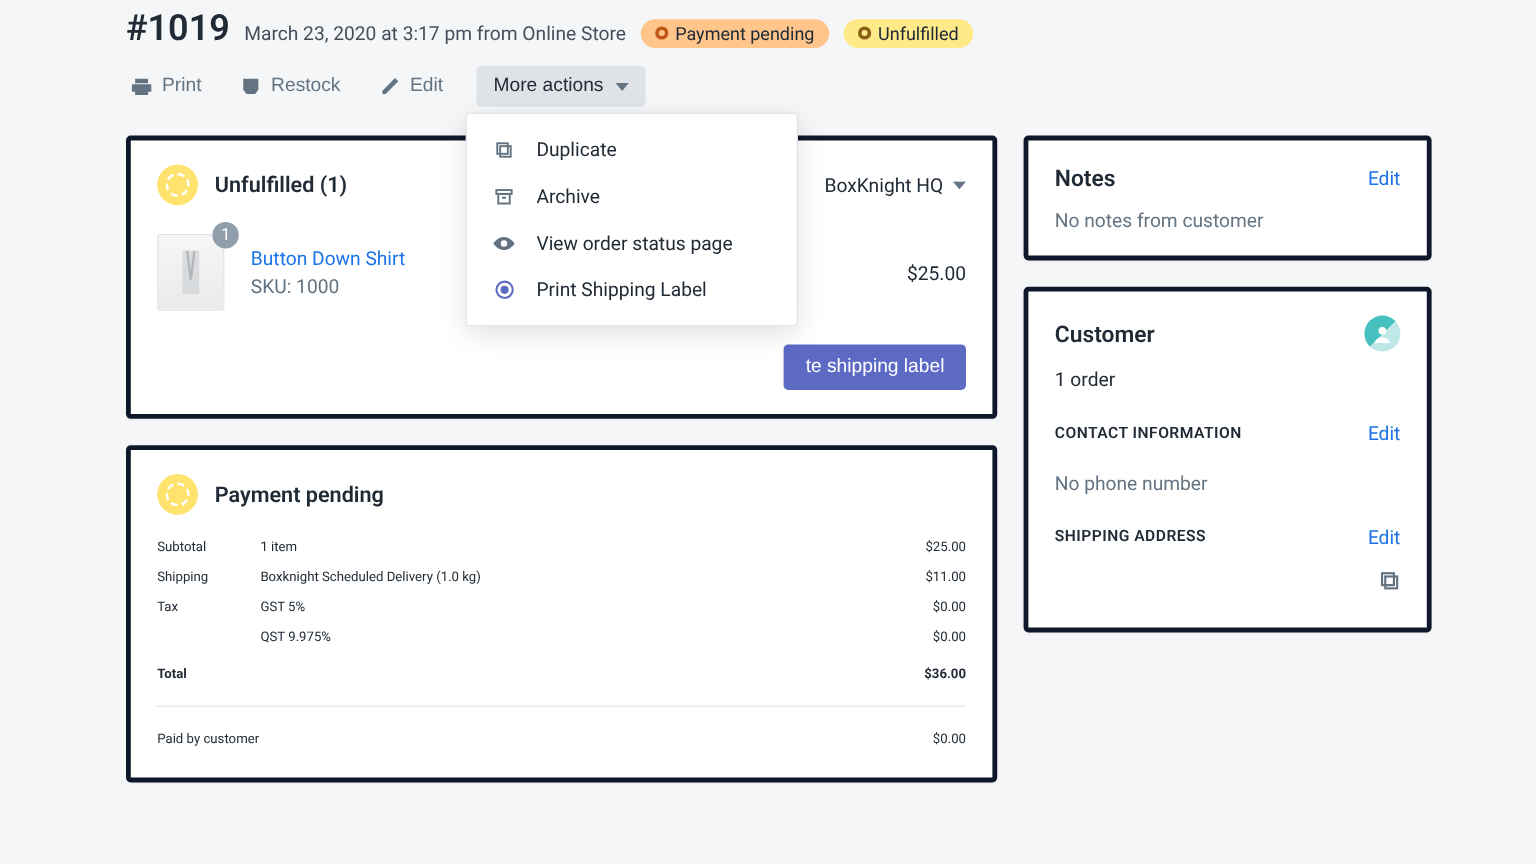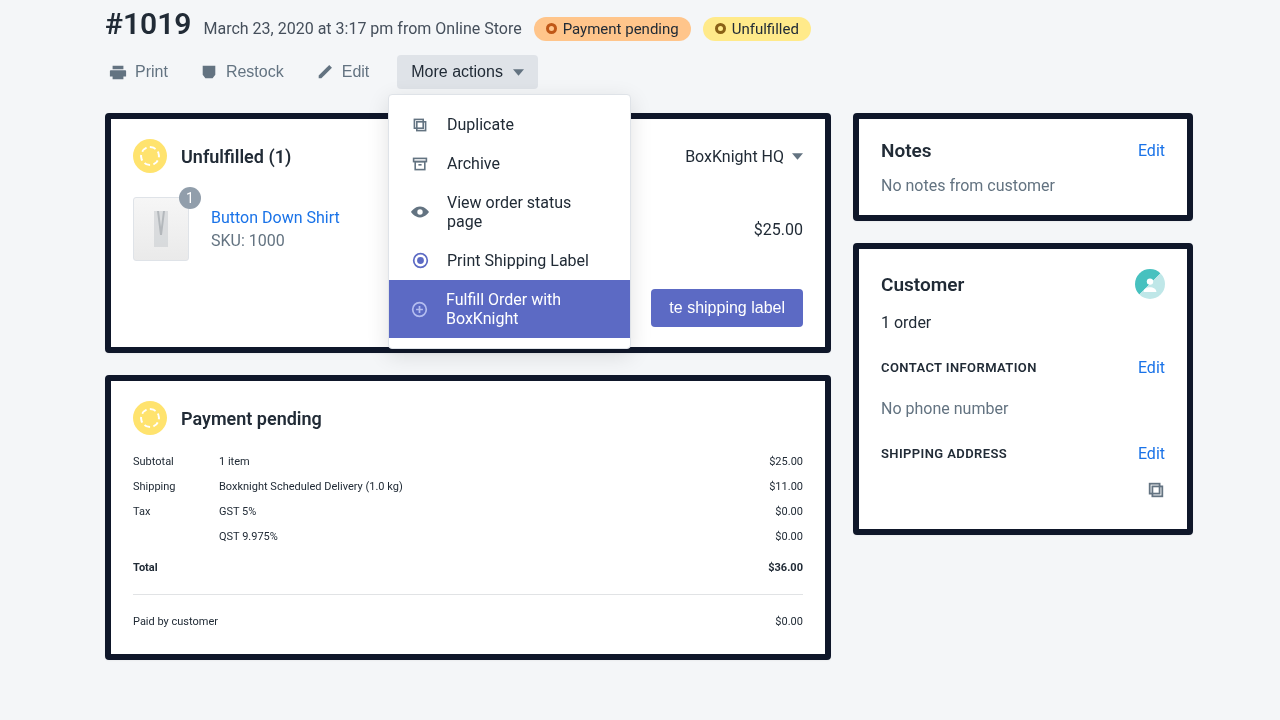--- a/index.html
+++ b/index.html
@@ -86,21 +86,21 @@
   .content-row {
     display: flex;
     gap: 22px;
     margin-top: 24px;
   }
   .main-col { width: 726px; }
   .side-col { width: 340px; }
 
   .card {
     background: #fff;
-    border: 6px solid #0f172a;
+    border: 4px solid #0f172a;
     border-radius: 4px;
     box-shadow: 0 1px 2px rgba(0,0,0,0.04);
     margin-bottom: 22px;
     padding: 20px 22px;
   }
   .card-header {
     display: flex;
     align-items: center;
     gap: 14px;
     margin-bottom: 14px;
@@ -191,21 +191,21 @@
     font-size: 13px; font-weight: 600; letter-spacing: .4px;
     color: #212b36; margin-top: 26px; display:flex; justify-content:space-between; align-items:center;
   }
   .copy-icon { display:flex; justify-content:flex-end; margin-top:18px; color:#637381; }
 
   
   .dropdown {
     position: absolute;
     top: 94px;
     left: 388px;
-    width: 243px;
+    width: 277px;
     background: #fff;
     border-radius: 4px;
     border: 1px solid #dfe3e8;
     box-shadow: 0 6px 22px rgba(0,0,0,0.12);
     padding: 10px 0;
     z-index: 50;
   }
   .menu-item {
     display: flex;
     align-items: center;
@@ -433,24 +433,15 @@
     </div>
     <div class="menu-item">
       <span class="mi-icon">
         <svg width="17" height="17" viewBox="0 0 20 20" fill="none" stroke="#5c6ac4" stroke-width="2">
             <circle cx="10" cy="10" r="8"></circle>
             <circle cx="10" cy="10" r="3" fill="#5c6ac4"></circle>
           </svg>
       </span>
       <span>Print Shipping Label</span>
     </div>
-    <div class="menu-item active">
-      <span class="mi-icon">
-        <svg width="17" height="17" viewBox="0 0 20 20" fill="none" stroke="currentColor" stroke-width="2">
-            <circle cx="10" cy="10" r="8"></circle>
-            <path d="M6 10h8M10 6v8"></path>
-          </svg>
-      </span>
-      <span>Fulfill Order with BoxKnight</span>
-    </div>
   </div>
 
 </div>
 
 </body></html>

